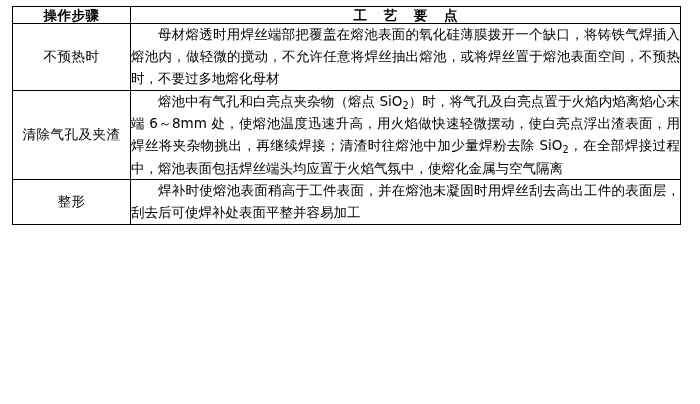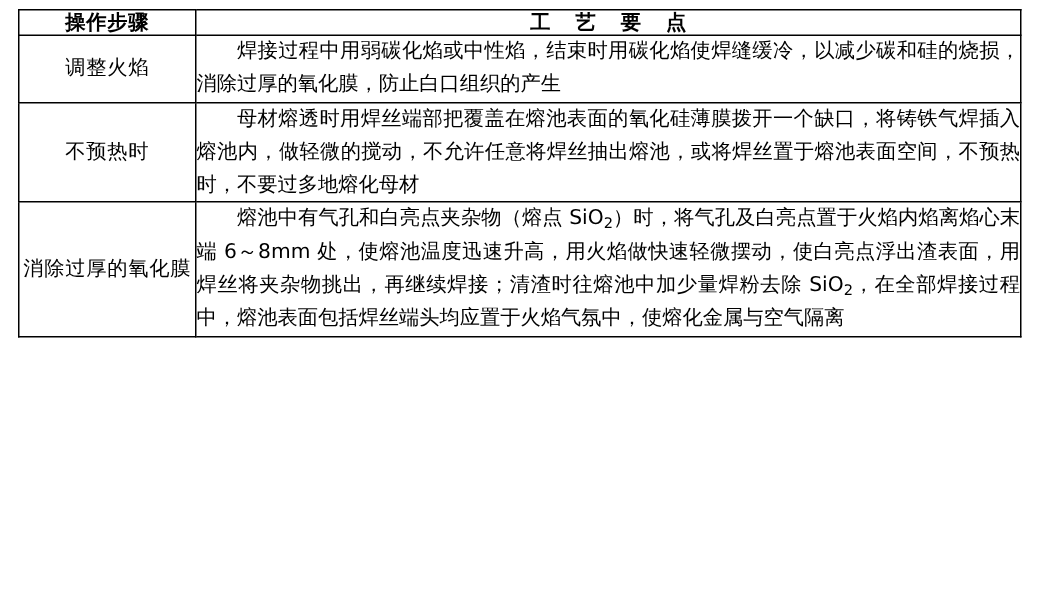--- a/index.html
+++ b/index.html
@@ -82,32 +82,32 @@
       <col class="col-points">
     </colgroup>
     <thead>
       <tr>
         <th class="hdr-cell">操作步骤</th>
         <th class="hdr-cell wide">工 艺 要 点</th>
       </tr>
     </thead>
     <tbody>
       <tr>
-        <td class="step-cell">调整火焰</td>
-        <td class="points-cell">
-          <p>焊接过程中用弱碳化焰或中性焰，结束时用碳化焰使焊缝缓冷，以减少碳和硅的烧损，消除过厚的氧化膜，防止白口组织的产生</p>
-        </td>
-      </tr>
-      <tr>
         <td class="step-cell">不预热时</td>
         <td class="points-cell">
           <p>母材熔透时用焊丝端部把覆盖在熔池表面的氧化硅薄膜拨开一个缺口，将铸铁气焊插入熔池内，做轻微的搅动，不允许任意将焊丝抽出熔池，或将焊丝置于熔池表面空间，不预热时，不要过多地熔化母材</p>
         </td>
       </tr>
       <tr>
-        <td class="step-cell">消除过厚的氧化膜</td>
+        <td class="step-cell">清除气孔及夹渣</td>
         <td class="points-cell">
           <p>熔池中有气孔和白亮点夹杂物（熔点 SiO<sub>2</sub>）时，将气孔及白亮点置于火焰内焰离焰心末端 6～8mm 处，使熔池温度迅速升高，用火焰做快速轻微摆动，使白亮点浮出渣表面，用焊丝将夹杂物挑出，再继续焊接；清渣时往熔池中加少量焊粉去除 SiO<sub>2</sub>，在全部焊接过程中，熔池表面包括焊丝端头均应置于火焰气氛中，使熔化金属与空气隔离</p>
+        </td>
+      </tr>
+      <tr>
+        <td class="step-cell">整形</td>
+        <td class="points-cell">
+          <p>焊补时使熔池表面稍高于工件表面，并在熔池未凝固时用焊丝刮去高出工件的表面层，刮去后可使焊补处表面平整并容易加工</p>
         </td>
       </tr>
     </tbody>
   </table>
 </div>
 
 </body></html>

